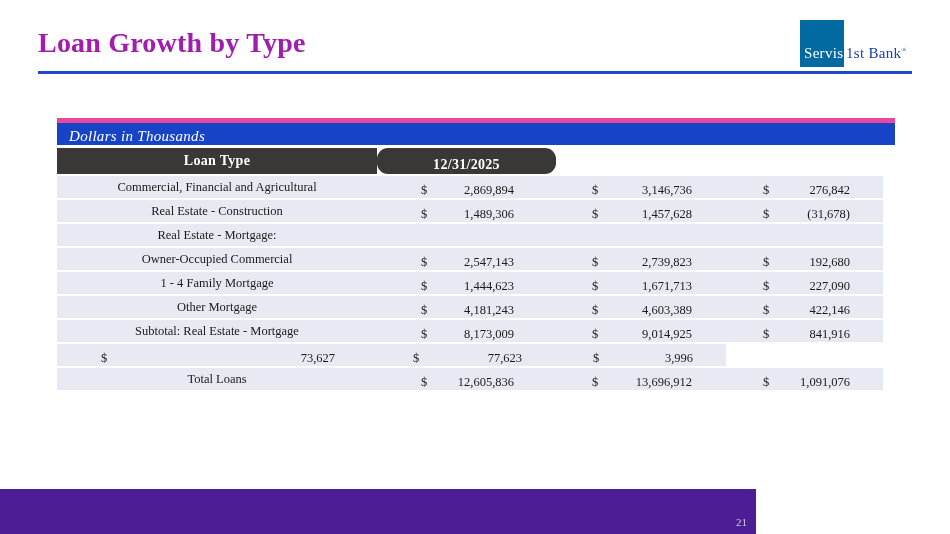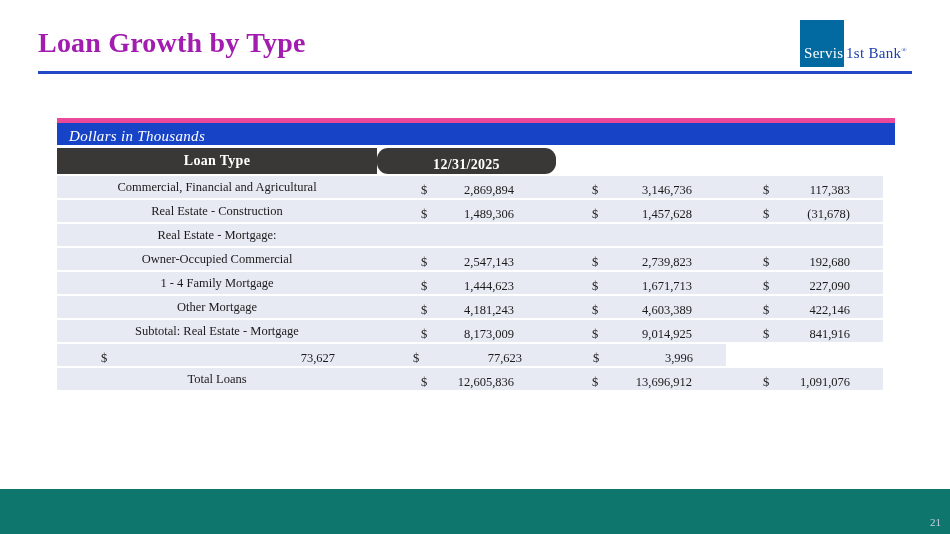--- a/index.html
+++ b/index.html
@@ -50,21 +50,21 @@
   }
   .cell.val {
     display:flex; align-items:center; justify-content:space-between;
     font-size:12.5px; color:#1a1a1a;
   }
   .cell.val.c1 { padding:7px 42px 0 44px; }
   .cell.val.c2 { padding:7px 34px 0 36px; }
   .cell.val.c3 { padding:7px 33px 0 37px; }
 
   
-  .footer-bar { position:absolute; left:0; top:489px; width:950px; height:45px; background:#0f766e; }
+  .footer-bar { position:absolute; left:0; top:489px; width:756px; height:45px; background:#4c1d95; }
   .page-number { position:absolute; right:9px; bottom:6px; font-size:11px; color:#c9cfe2; }
 </style>
 </head>
 <body>
 
 <div class="slide">
 
   <h1 class="page-title">Loan Growth by Type</h1>
   <div class="title-rule"></div>
 
@@ -88,21 +88,21 @@
       <div class="cell val c1">
           <span>$</span>
           <span>2,869,894</span>
         </div>
       <div class="cell val c2">
           <span>$</span>
           <span>3,146,736</span>
         </div>
       <div class="cell val c3">
           <span>$</span>
-          <span>117,383</span>
+          <span>276,842</span>
         </div>
     </div>
 
     <div class="t-row">
       <div class="cell label">Real Estate - Construction</div>
       <div class="cell val c1">
           <span>$</span>
           <span>1,489,306</span>
         </div>
       <div class="cell val c2">

